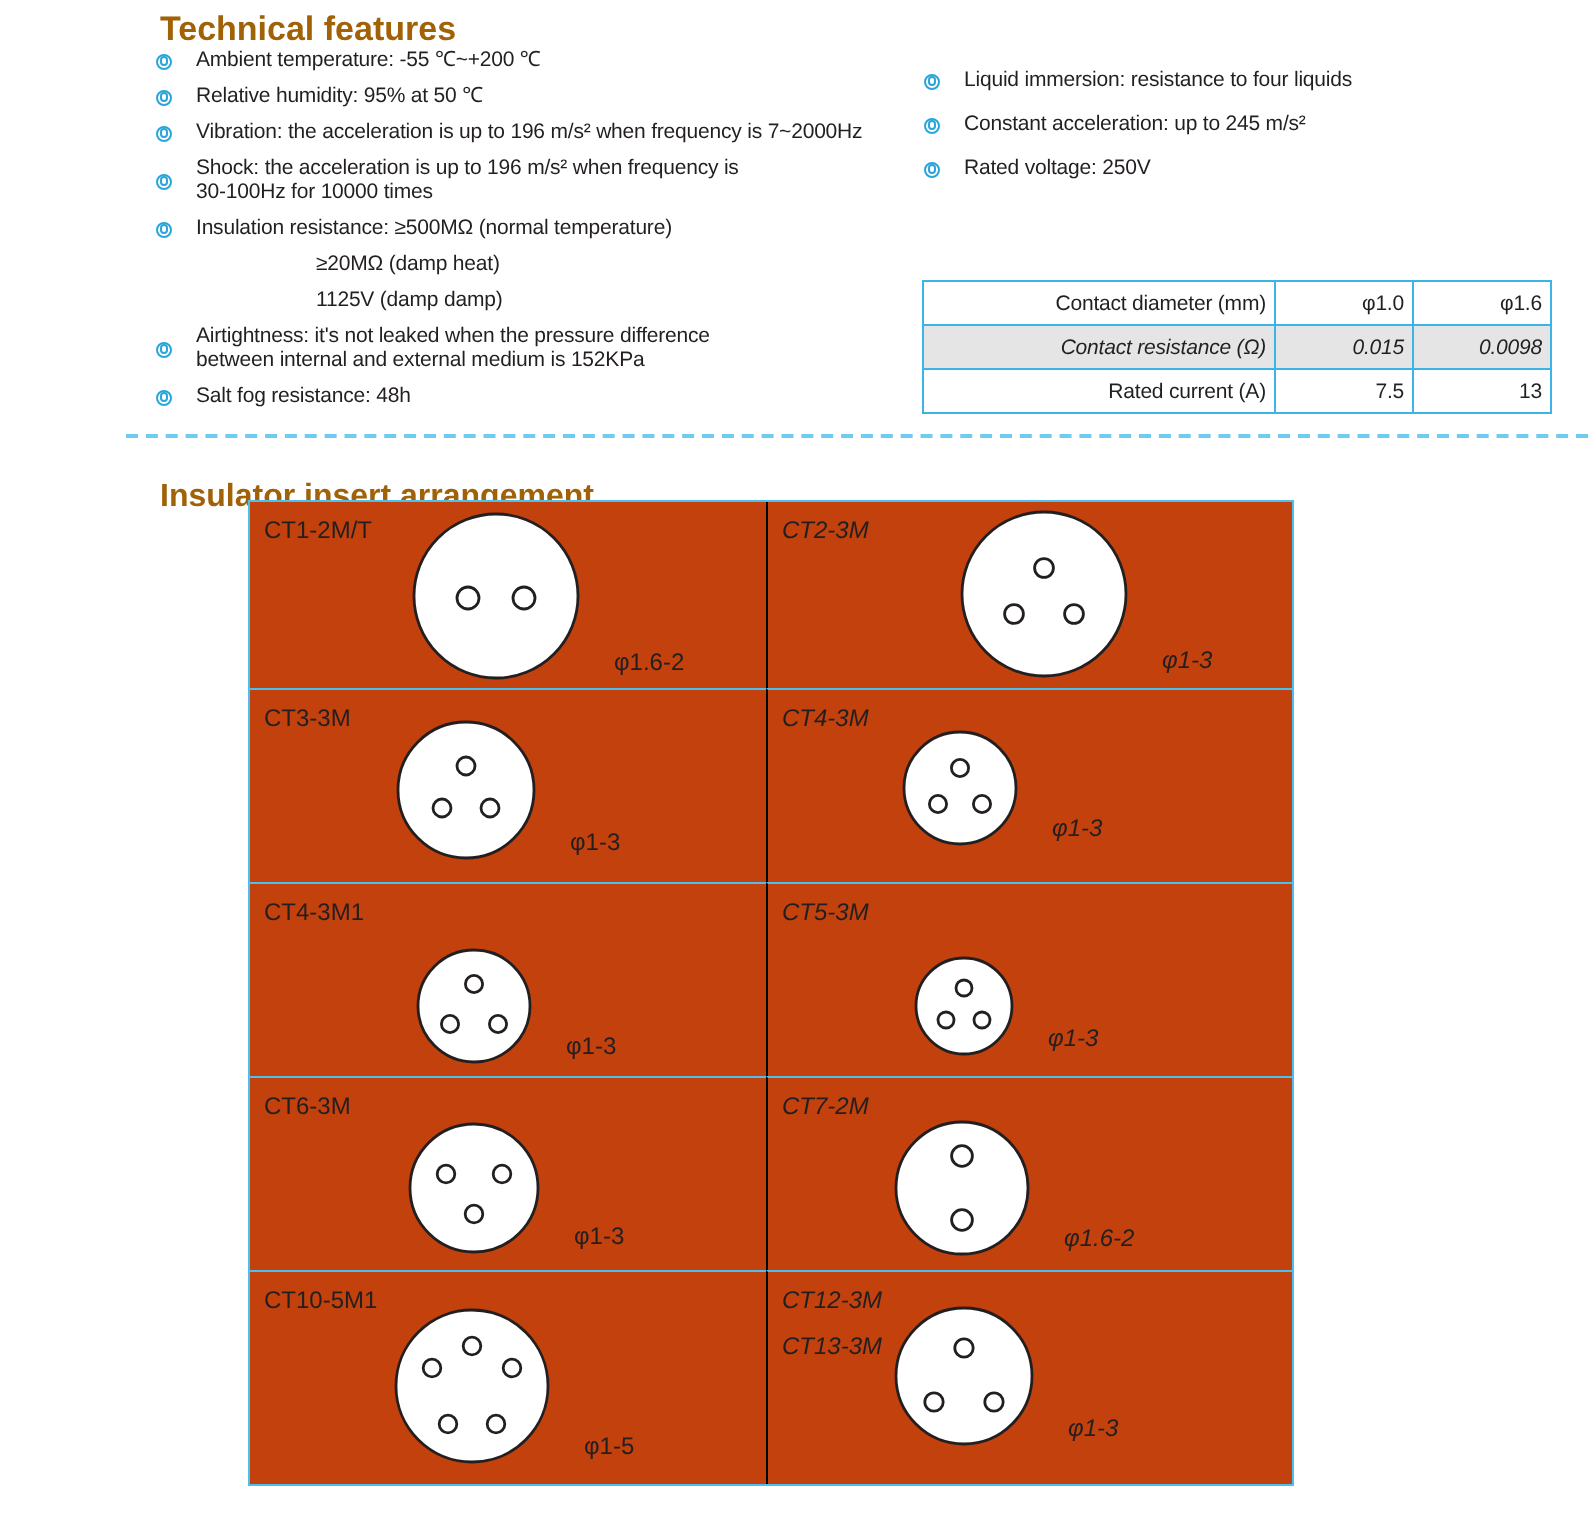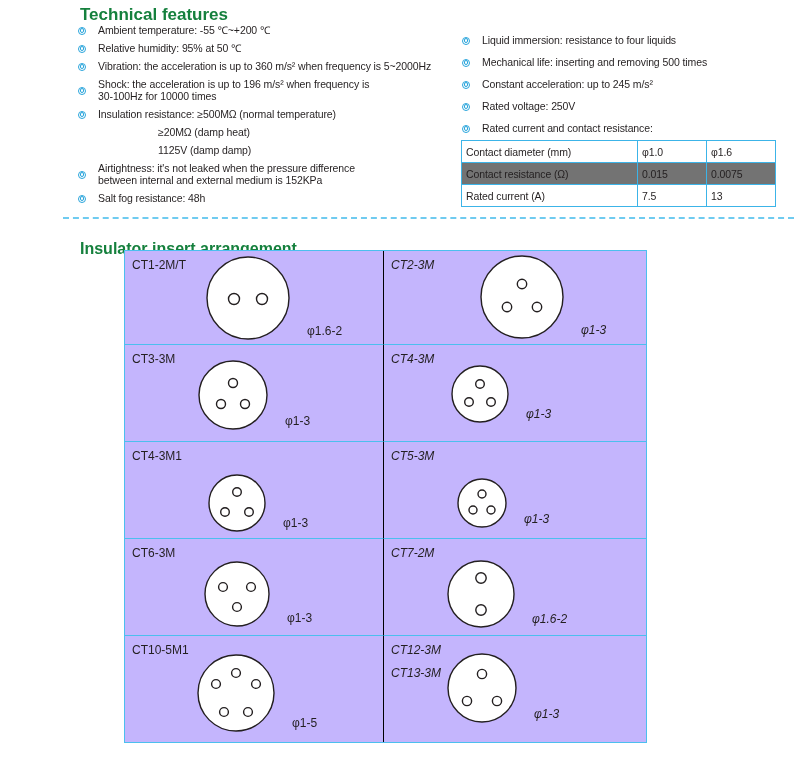--- a/index.html
+++ b/index.html
@@ -9,21 +9,21 @@
     background:#ffffff;
     font-family:"Liberation Sans", sans-serif;
     color:#231f20;
     letter-spacing:-0.1px;
     overflow:hidden;
   }
   .sec-title{
     position:absolute;
     margin:0;
     font-weight:bold;
-    color:#15803d;
+    color:#a16207;
     letter-spacing:0;
   }
   #tech-title{left:80px;top:5px;font-size:17px;}
   #ins-title{left:80px;top:224px;font-size:16px;margin-top:16px;}
 
   .feature-col{position:absolute;}
   #tech-left{left:78px;top:24px;width:400px;}
   #tech-right{left:462px;top:34px;width:330px;}
 
   .feature-item{
@@ -59,26 +59,26 @@
   #spec-table{
     position:absolute;
     left:461px;top:140px;
     border-collapse:collapse;
   }
   #spec-table td{
     border:1px solid #3cb4e8;
     height:21px;
     padding:0 4px;
     font-size:10.5px;
-    text-align:left;
+    text-align:right;
     background:#ffffff;
   }
   #spec-table td.rowhead{width:167px;}
   #spec-table td.val{width:60px;}
-  #spec-table tr.tinted td{background:#737373;}
+  #spec-table tr.tinted td{background:#e5e5e5;font-style:italic;}
 
   .dashed-divider{
     position:absolute;
     left:63px;top:217px;
     width:731px;height:0;
     border-top:2px dashed #6fcbf0;
   }
 
   #insert-grid{
     position:absolute;
@@ -86,21 +86,21 @@
     width:523px;height:493px;
     box-sizing:border-box;
     border:1px solid #4cbfee;
     display:grid;
     grid-template-columns:258px 1fr;
     grid-template-rows:93px 97px 97px 97px 1fr;
   }
   .grid-cell{
     position:relative;
     box-sizing:border-box;
-    background:#c4b5fd;
+    background:#c2410c;
   }
   .grid-cell.c2{border-left:1px solid #000000;font-style:italic;}
   .grid-cell.rn{border-top:1px solid #4cbfee;}
   .cell-labels{
     position:absolute;
     left:7px;top:3px;
     font-size:12px;
     line-height:23px;
     letter-spacing:0;
   }
@@ -134,21 +134,21 @@
       <div class="feature-item">
         <span class="bullet">
           <span class="bullet-inner"></span>
         </span>
         <span class="feature-text">Relative humidity: 95% at 50 ℃</span>
       </div>
       <div class="feature-item">
         <span class="bullet">
           <span class="bullet-inner"></span>
         </span>
-        <span class="feature-text">Vibration: the acceleration is up to 360 m/s² when frequency is 5~2000Hz</span>
+        <span class="feature-text">Vibration: the acceleration is up to 196 m/s² when frequency is 7~2000Hz</span>
       </div>
       <div class="feature-item">
         <span class="bullet">
           <span class="bullet-inner"></span>
         </span>
         <span class="feature-text">Shock: the acceleration is up to 196 m/s² when frequency is
 30-100Hz for 10000 times</span>
       </div>
       <div class="feature-item">
         <span class="bullet">
@@ -177,53 +177,41 @@
       <div class="feature-item">
         <span class="bullet">
           <span class="bullet-inner"></span>
         </span>
         <span class="feature-text">Liquid immersion: resistance to four liquids</span>
       </div>
       <div class="feature-item">
         <span class="bullet">
           <span class="bullet-inner"></span>
         </span>
-        <span class="feature-text">Mechanical life: inserting and removing 500 times</span>
-      </div>
-      <div class="feature-item">
-        <span class="bullet">
-          <span class="bullet-inner"></span>
-        </span>
         <span class="feature-text">Constant acceleration: up to 245 m/s²</span>
       </div>
       <div class="feature-item">
         <span class="bullet">
           <span class="bullet-inner"></span>
         </span>
         <span class="feature-text">Rated voltage: 250V</span>
-      </div>
-      <div class="feature-item">
-        <span class="bullet">
-          <span class="bullet-inner"></span>
-        </span>
-        <span class="feature-text">Rated current and contact resistance:</span>
       </div>
     </div>
 
   <table id="spec-table">
     <tbody id="spec-table-body">
         <tr>
           <td class="rowhead">Contact diameter (mm)</td>
           <td class="val">φ1.0</td>
           <td class="val">φ1.6</td>
         </tr>
         <tr class="tinted">
           <td class="rowhead">Contact resistance (Ω)</td>
           <td class="val">0.015</td>
-          <td class="val">0.0075</td>
+          <td class="val">0.0098</td>
         </tr>
         <tr>
           <td class="rowhead">Rated current (A)</td>
           <td class="val">7.5</td>
           <td class="val">13</td>
         </tr>
       </tbody>
   </table>
 
   <div class="dashed-divider"></div>

